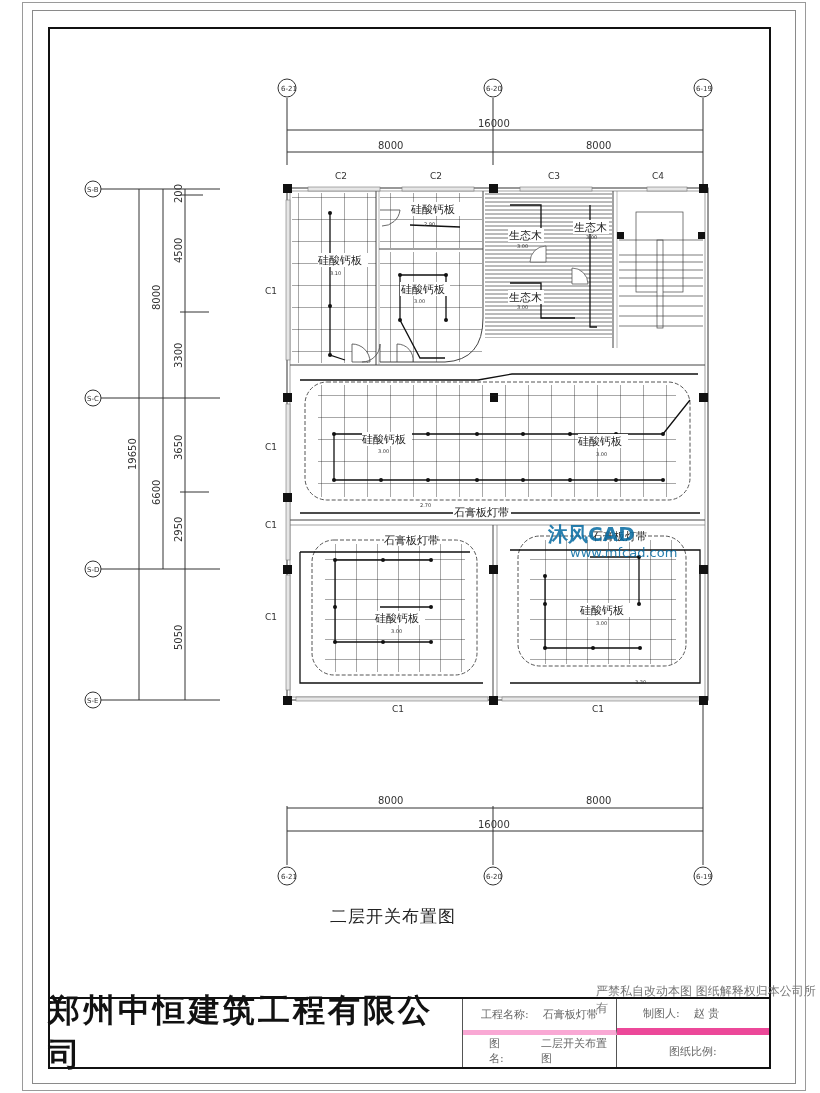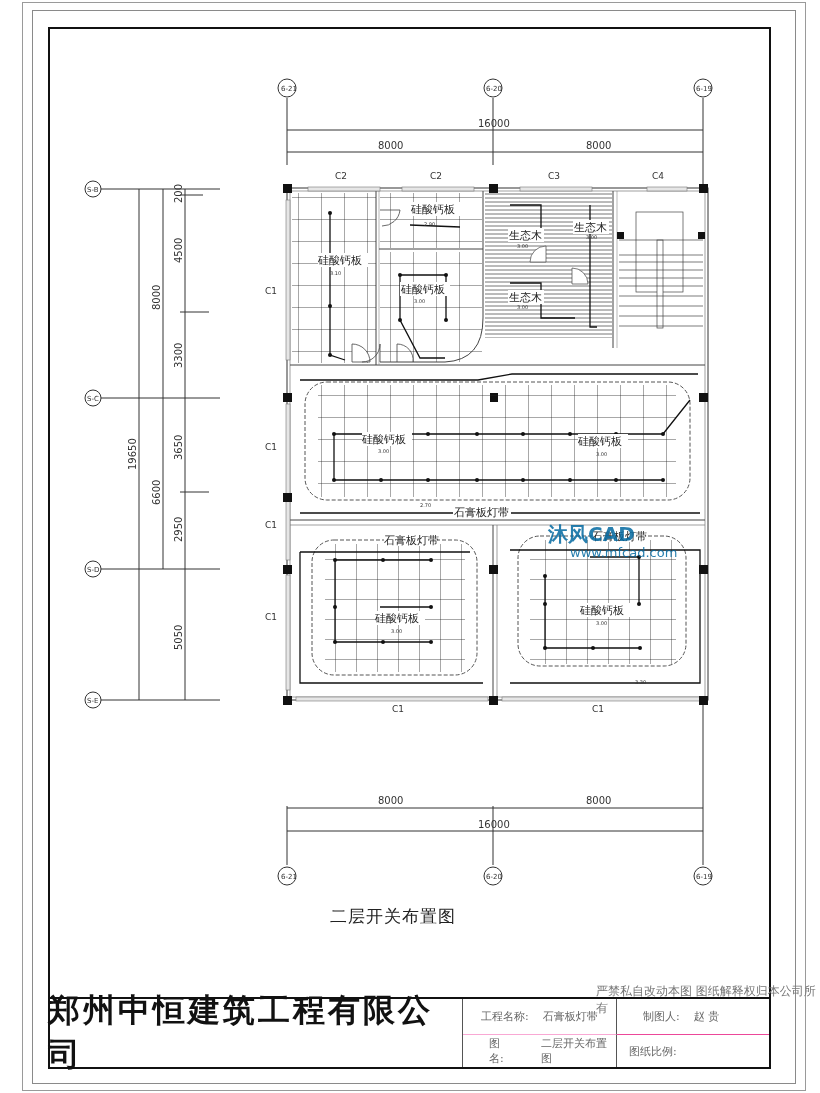--- a/index.html
+++ b/index.html
@@ -7,24 +7,24 @@
   .abs{position:absolute;}
   .frame-outer{left:22px;top:2px;width:784px;height:1089px;border:1px solid #9a9a9a;box-sizing:border-box;}
   .frame-mid{left:32px;top:10px;width:764px;height:1074px;border:1px solid #8a8a8a;box-sizing:border-box;}
   .frame-inner{left:48px;top:27px;width:723px;height:1042px;border:2px solid #111;box-sizing:border-box;}
   svg text{font-family:"DejaVu Sans","Liberation Sans",sans-serif;}
   .plan-title{left:330px;top:905px;font-size:17px;color:#222;letter-spacing:1px;}
   .note{left:596px;top:983px;font-size:12px;color:#777;letter-spacing:0;}
   .tb{left:48px;top:997px;width:723px;height:72px;border-top:2px solid #111;box-sizing:border-box;}
   .company{left:48px;top:999px;width:415px;height:68px;display:flex;align-items:center;justify-content:center;font-size:32px;color:#111;letter-spacing:3px;font-weight:bold;border-right:1px solid #555;box-sizing:border-box;}
   .cell{font-size:11px;color:#666;display:flex;align-items:center;box-sizing:border-box;}
-  .c1{left:463px;top:999px;width:154px;height:36px;border-right:1px solid #555;border-bottom:1px solid #f9a8d4;padding-left:18px;}
-  .c2{left:617px;top:999px;width:152px;height:36px;border-bottom:1px solid #ec4899;padding-left:26px;}
+  .c1{left:463px;top:999px;width:154px;height:36px;border-right:1px solid #555;border-bottom:5px solid #f9a8d4;padding-left:18px;}
+  .c2{left:617px;top:999px;width:152px;height:36px;border-bottom:7px solid #ec4899;padding-left:26px;}
   .c3{left:463px;top:1035px;width:154px;height:32px;border-right:1px solid #555;padding-left:26px;gap:13px;}
-  .c4{left:603px;top:1035px;width:152px;height:32px;padding-left:26px;}
+  .c4{left:643px;top:1035px;width:152px;height:32px;padding-left:26px;}
   .cell .k{margin-right:14px;}
   .wm{left:548px;top:521px;color:#0369a1;font-weight:bold;font-size:20px;opacity:.85;}
   .wm small{display:block;font-size:13px;font-weight:normal;margin-left:22px;margin-top:-3px;}
 </style>
 </head>
 <body>
 
 <div class="abs frame-outer"></div>
 <div class="abs frame-mid"></div>
 <div class="abs frame-inner"></div>

